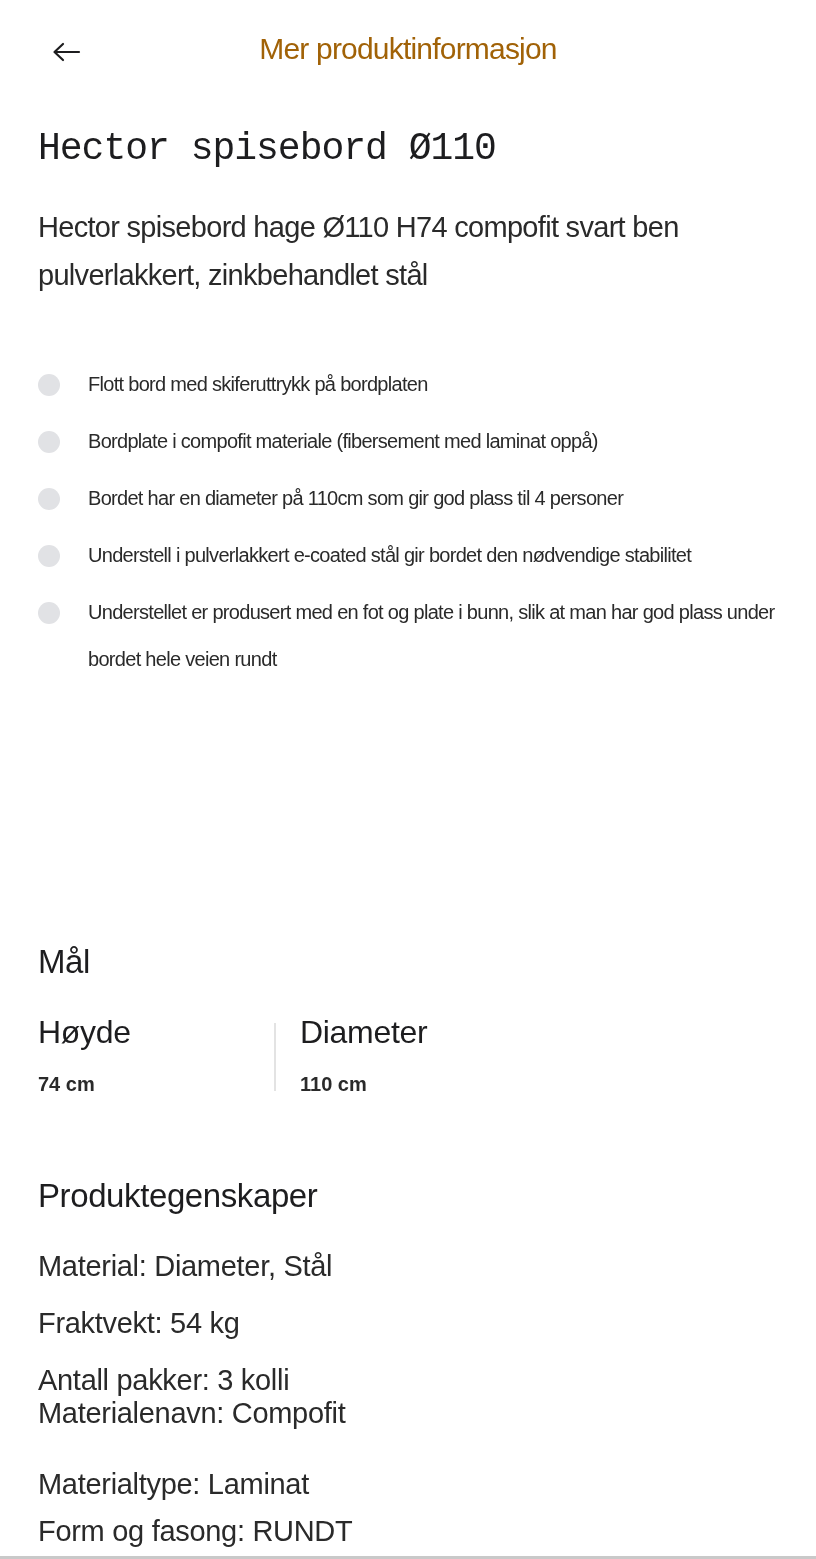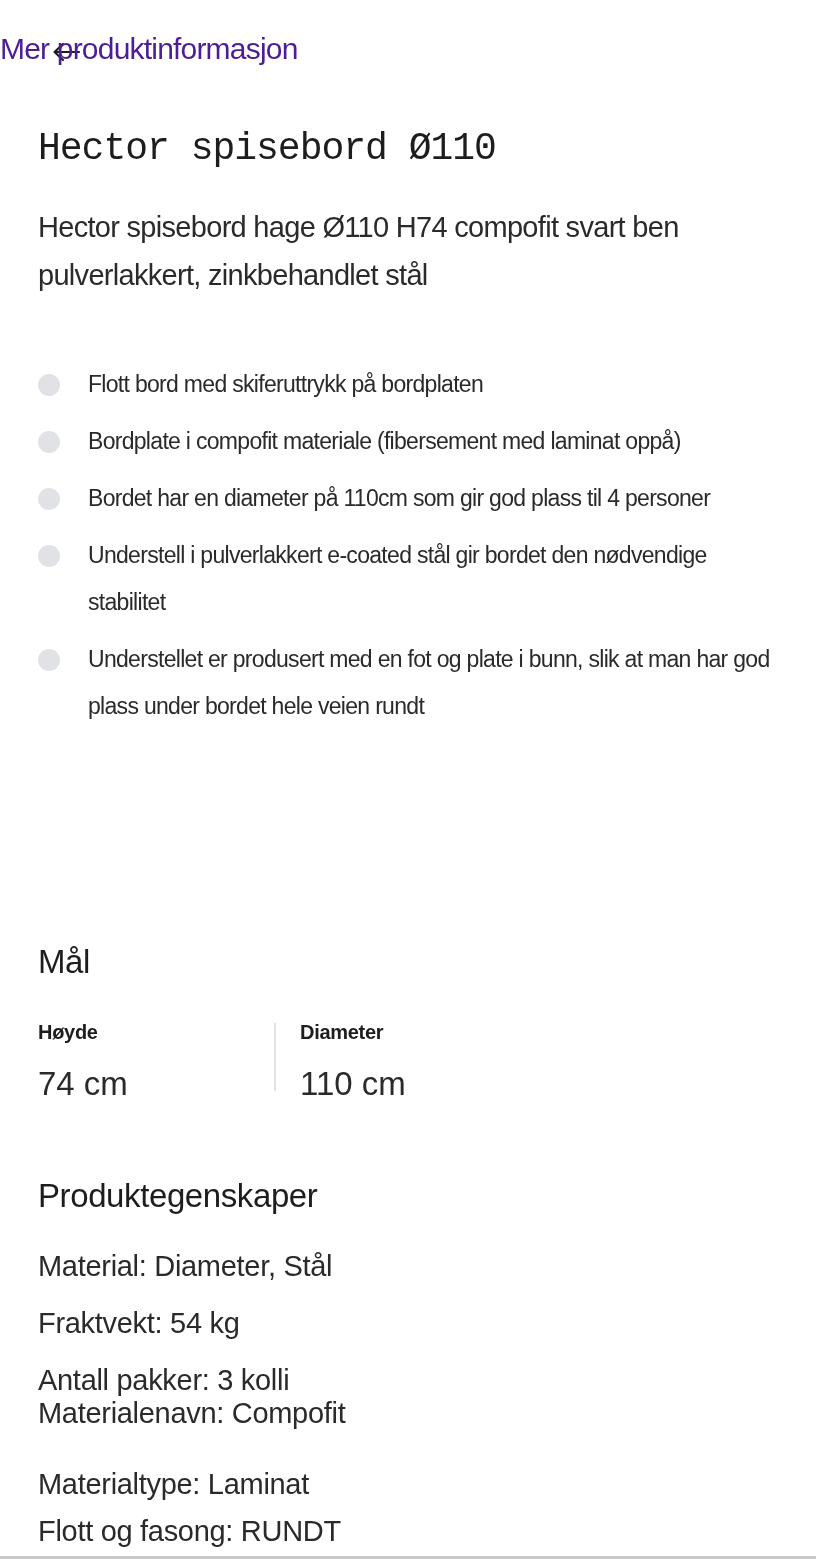--- a/index.html
+++ b/index.html
@@ -28,23 +28,24 @@
     height: 32px;
     display: flex;
     align-items: center;
     justify-content: center;
     cursor: pointer;
   }
   .header-title {
     position: absolute;
     left: 0; right: 0;
     top: 32px;
+    text-align: center;
     font-size: 30px;
     letter-spacing: -0.8px;
-    color: #4c1d95;
+    color: #a16207;
   }
   .content {
     position: absolute;
     left: 38px;
     right: 38px;
     top: 125px;
   }
   .product-title {
     font-size: 38px;
     letter-spacing: -1px;
@@ -63,21 +64,21 @@
     color: #2a2a2a;
   }
   .bullets {
     list-style: none;
     margin: 62px 0 0 0;
     padding: 0;
   }
   .bullet {
     position: relative;
     padding-left: 50px;
-    font-size: 23px;
+    font-size: 20px;
     line-height: 47px;
     letter-spacing: -0.7px;
     color: #2a2a2a;
     margin-bottom: 10px;
   }
   .bullet-dot {
     position: absolute;
     left: 0;
     top: 13px;
     width: 22px;
@@ -100,31 +101,32 @@
   .dims {
     position: absolute;
     top: 890px;
     left: 0;
     display: flex;
   }
   .dim {
     height: 70px;
   }
   .dim-label {
+    font-size: 32px;
+    line-height: 34px;
+    font-weight: normal;
+    color: #1d1d1f;
+    letter-spacing: -0.3px;
+  }
+  .dim-value {
     font-size: 20px;
     line-height: 34px;
+    margin-top: 18px;
+    color: #2a2a2a;
     font-weight: bold;
-    color: #1d1d1f;
-    letter-spacing: -0.3px;
-  }
-  .dim-value {
-    font-size: 33px;
-    line-height: 34px;
-    margin-top: 18px;
-    color: #2a2a2a;
   }
   .dim-1 { width: 236px; }
   .dim-divider {
     width: 2px;
     height: 68px;
     background: #e3e3e3;
     margin-top: 8px;
     margin-right: 24px;
   }
   .props-title {
@@ -207,17 +209,17 @@
   </div>
 
   <h2 class="section-title props-title">Produktegenskaper</h2>
 
   <div class="props">
     <div class="prop" style="top:0px">Material: Diameter, Stål</div>
     <div class="prop" style="top:57px">Fraktvekt: 54 kg</div>
     <div class="prop" style="top:114px">Antall pakker: 3 kolli</div>
     <div class="prop" style="top:147px">Materialenavn: Compofit</div>
     <div class="prop" style="top:218px">Materialtype: Laminat</div>
-    <div class="prop" style="top:265px">Flott og fasong: RUNDT</div>
+    <div class="prop" style="top:265px">Form og fasong: RUNDT</div>
   </div>
 </div>
 
 <div class="bottom-bar"></div>
 
 </body></html>

